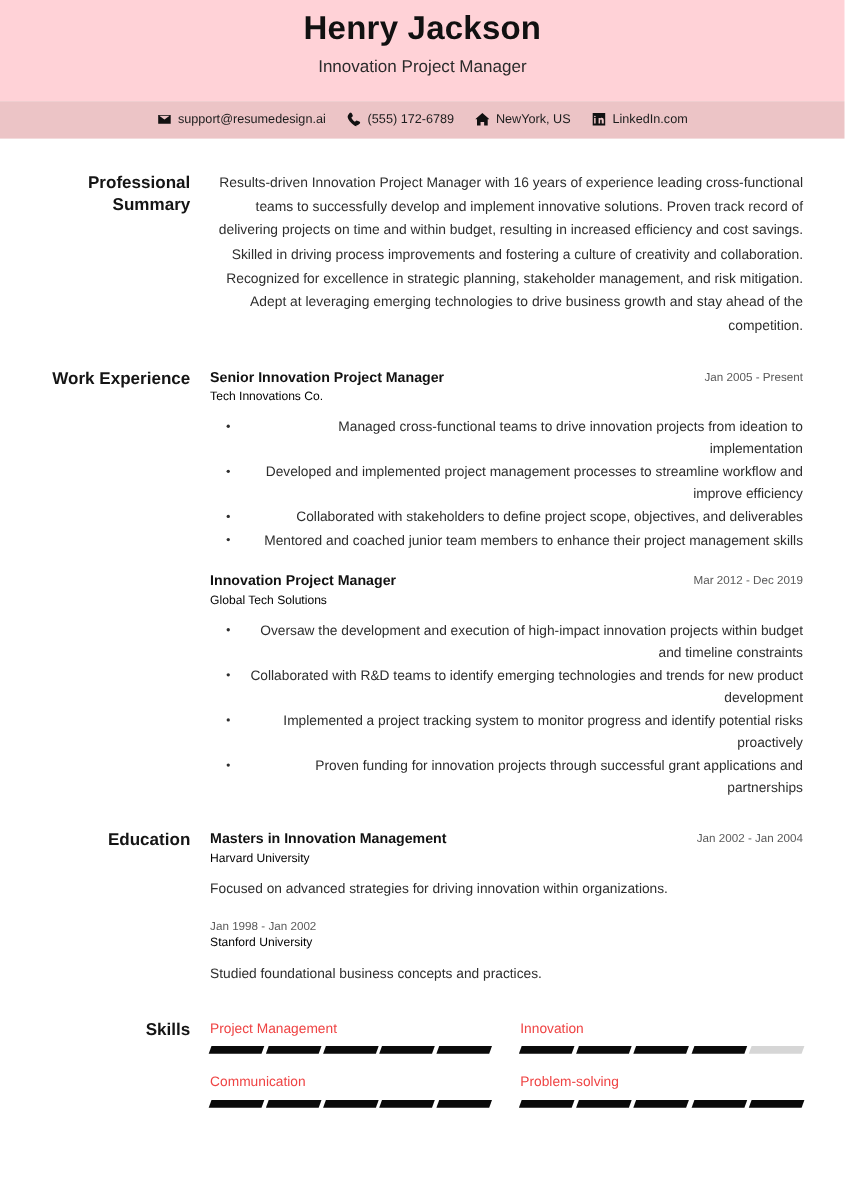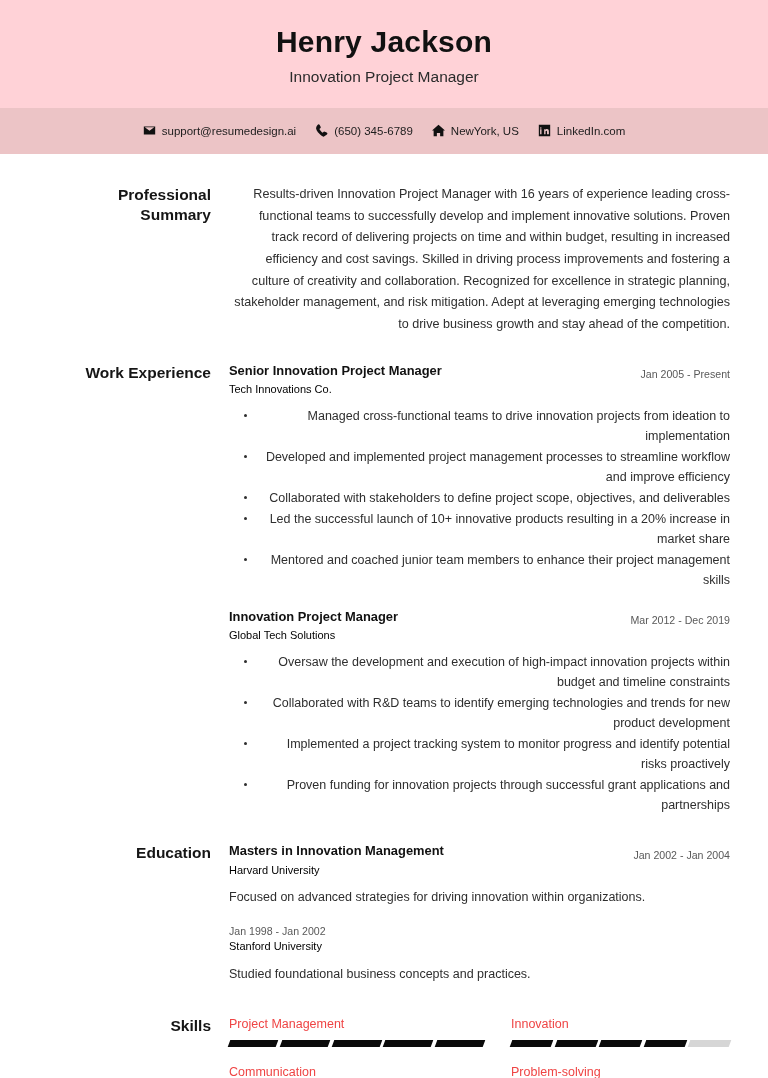--- a/index.html
+++ b/index.html
@@ -17,41 +17,41 @@
     position: relative;
     width: 768px;
     height: 1078px;
     background: #ffffff;
     overflow: hidden;
   }
 
   
   .header-band {
     background: #ffd2d7;
-    padding: 24px 40px 22px;
+    padding: 8px 40px 22px;
     text-align: center;
   }
   .full-name {
     font-size: 30px;
     font-weight: bold;
     color: #111111;
     letter-spacing: 0.2px;
     line-height: 1.22;
   }
   .job-title {
     font-size: 15.5px;
     font-weight: normal;
     color: #2b2b2b;
     margin-top: 6px;
     line-height: 1.25;
   }
 
   .contact-bar {
     background: #ecc4c6;
-    height: 46px;
+    height: 34px;
     display: flex;
     align-items: center;
     justify-content: center;
     gap: 19px;
   }
   .contact-item {
     display: flex;
     align-items: center;
     gap: 6px;
     font-size: 11.5px;
@@ -71,21 +71,20 @@
   
   .body {
     padding: 0 38px 0 0;
   }
 
   .section {
     display: grid;
     grid-template-columns: 153px 1fr;
     column-gap: 18px;
     padding-left: 20px;
-    margin-left: 38px;
   }
   .section-label {
     text-align: right;
     font-size: 15.5px;
     font-weight: bold;
     color: #151515;
     line-height: 1.28;
     padding-top: 1px;
   }
   .section-content { min-width: 0; }
@@ -101,21 +100,21 @@
     color: #2e2e2e;
     text-align: right;
   }
 
   
   .entry { margin-bottom: 18px; }
   .entry:last-child { margin-bottom: 0; }
 
   .entry-head {
     display: flex;
-    align-items: flex-end;
+    align-items: center;
     justify-content: space-between;
     gap: 14px;
   }
   .entry-title {
     font-size: 12.9px;
     font-weight: bold;
     color: #111111;
     line-height: 1.45;
   }
   .entry-date {
@@ -209,21 +208,21 @@
           </svg>
       </span>
       <span>support@resumedesign.ai</span>
     </div>
     <div class="contact-item">
       <span class="ci-icon">
         <svg width="13" height="13" viewBox="0 0 16 16" fill="currentColor">
             <path d="M11.6 16c-1.2 0-3.3-1.1-5.6-3.4C2.3 9 .6 5.5 1.6 3.6 2 2.8 3.6.3 4.6.3c.4 0 .8.3 1.2 1 .3.5 1.3 2.3 1.3 2.9 0 .5-.5.9-1 1.3-.3.2-.6.5-.6.7 0 .6 2.4 3.9 3.9 4.6.2 0 .5-.3.7-.6.4-.5.8-1 1.3-1 .6 0 2.4 1 2.9 1.3.6.4 1 .8 1 1.2 0 1-2.5 2.6-3.3 3-.4.2-.9.3-1.4.3z"></path>
           </svg>
       </span>
-      <span>(650) 345-6789</span>
+      <span>(555) 172-6789</span>
     </div>
     <div class="contact-item">
       <span class="ci-icon">
         <svg width="13" height="13" viewBox="0 0 16 16" fill="currentColor">
             <path d="M8 1L0 8h2v7h4v-4h4v4h4V8h2L8 1z"></path>
           </svg>
       </span>
       <span>NewYork, US</span>
     </div>
     <div class="contact-item">
@@ -252,21 +251,20 @@
         <div class="entry">
           <div class="entry-head">
             <div class="entry-title">Senior Innovation Project Manager</div>
             <div class="entry-date">Jan 2005 - Present</div>
           </div>
           <div class="entry-org">Tech Innovations Co.</div>
           <ul class="bullets">
             <li>Managed cross-functional teams to drive innovation projects from ideation to implementation</li>
             <li>Developed and implemented project management processes to streamline workflow and improve efficiency</li>
             <li>Collaborated with stakeholders to define project scope, objectives, and deliverables</li>
-            <li>Led the successful launch of 10+ innovative products resulting in a 20% increase in market share</li>
             <li>Mentored and coached junior team members to enhance their project management skills</li>
           </ul>
         </div>
 
         <div class="entry">
           <div class="entry-head">
             <div class="entry-title">Innovation Project Manager</div>
             <div class="entry-date">Mar 2012 - Dec 2019</div>
           </div>
           <div class="entry-org">Global Tech Solutions</div>

